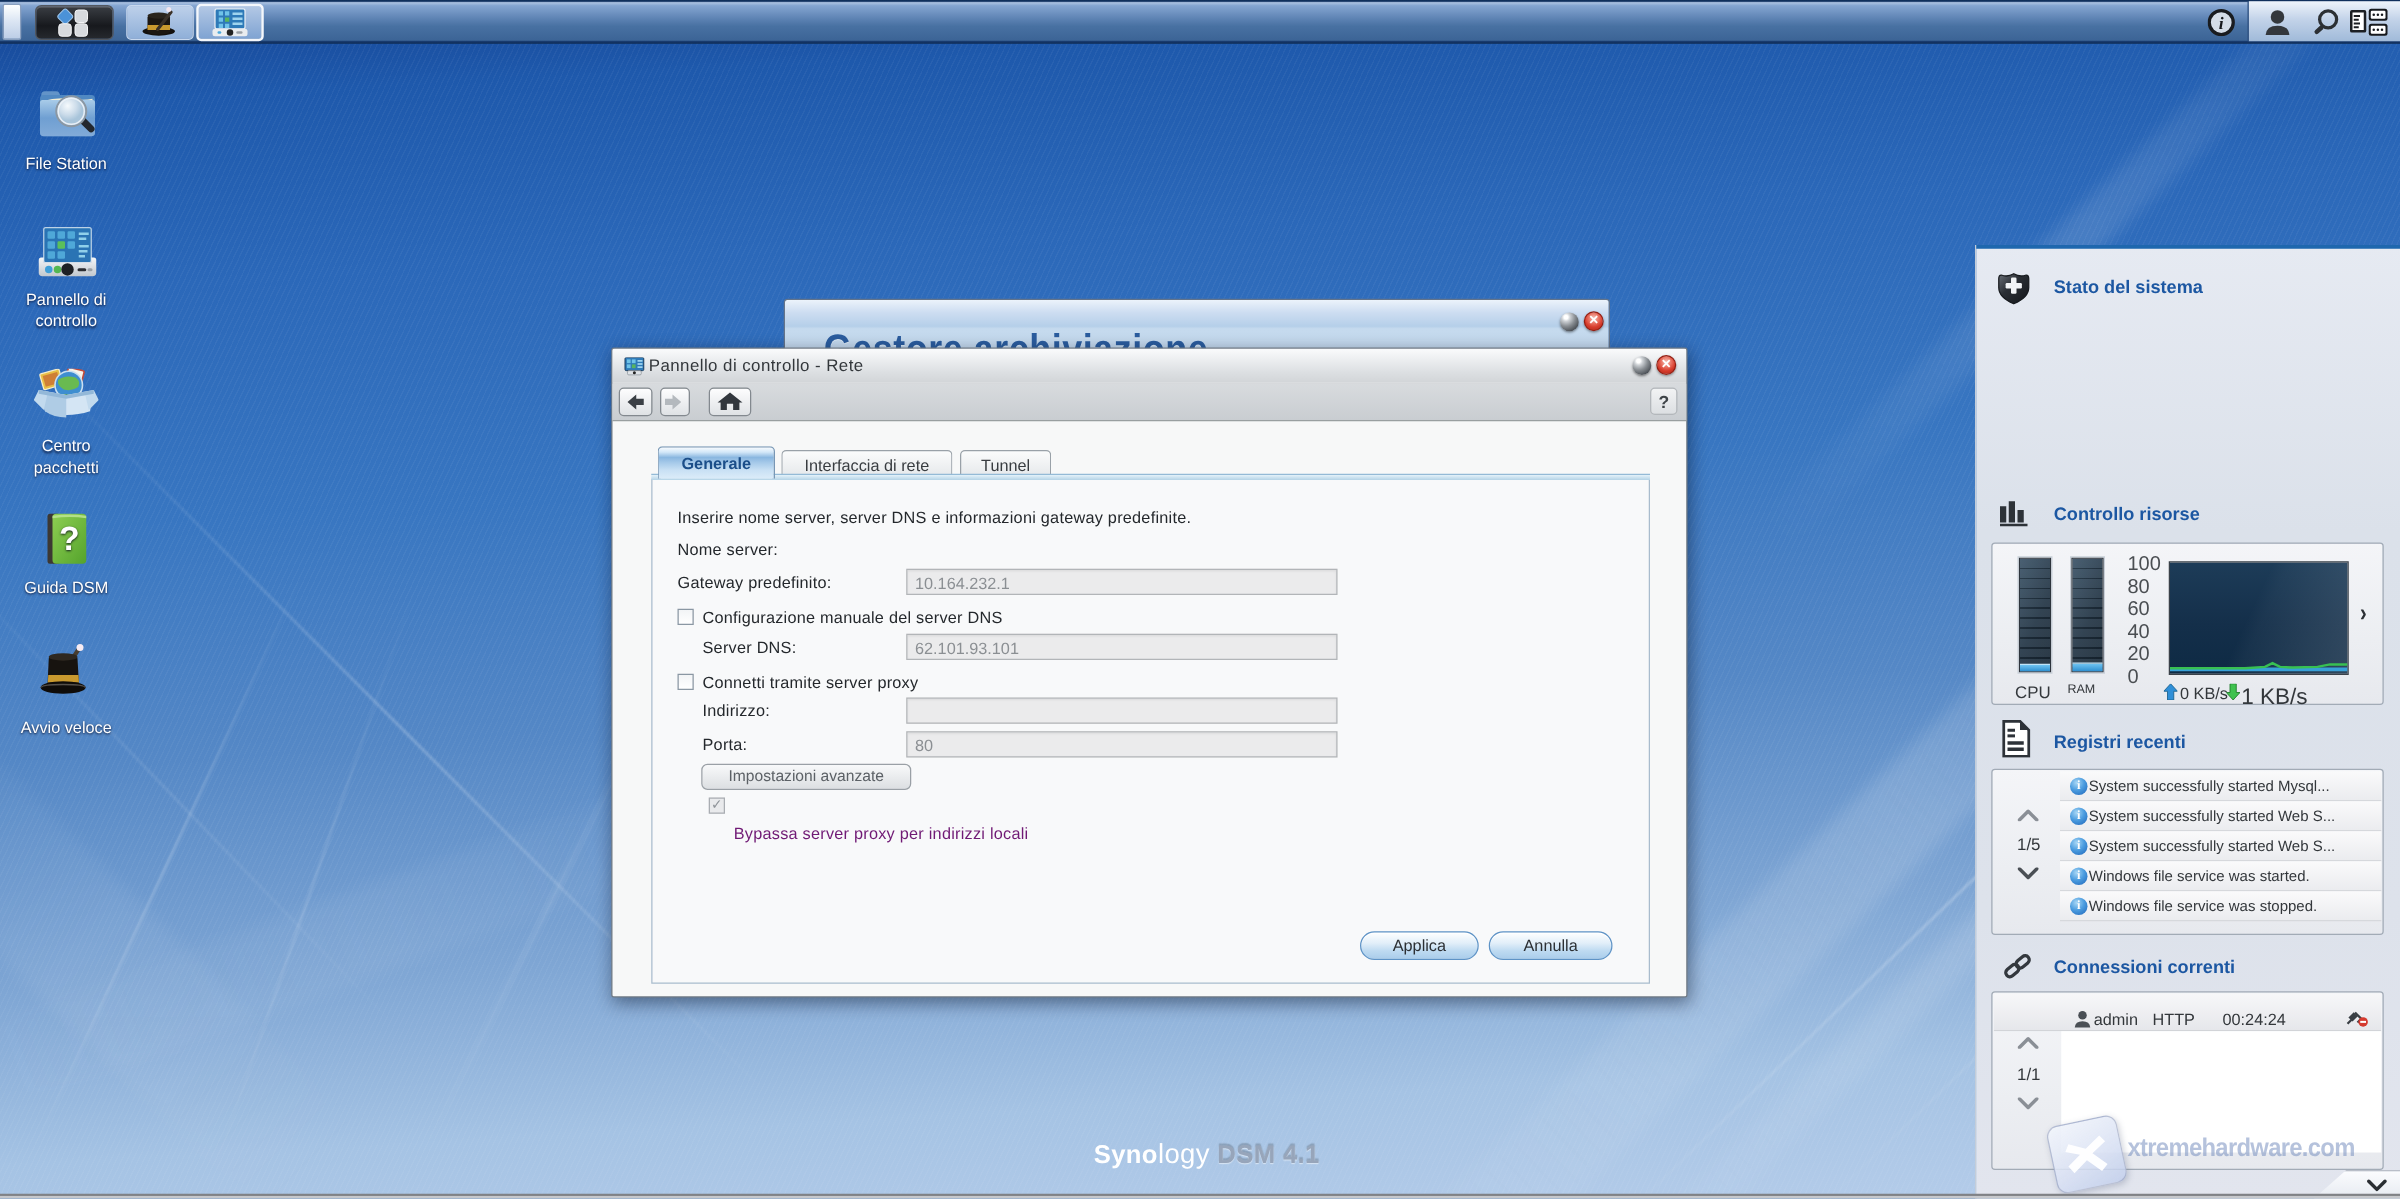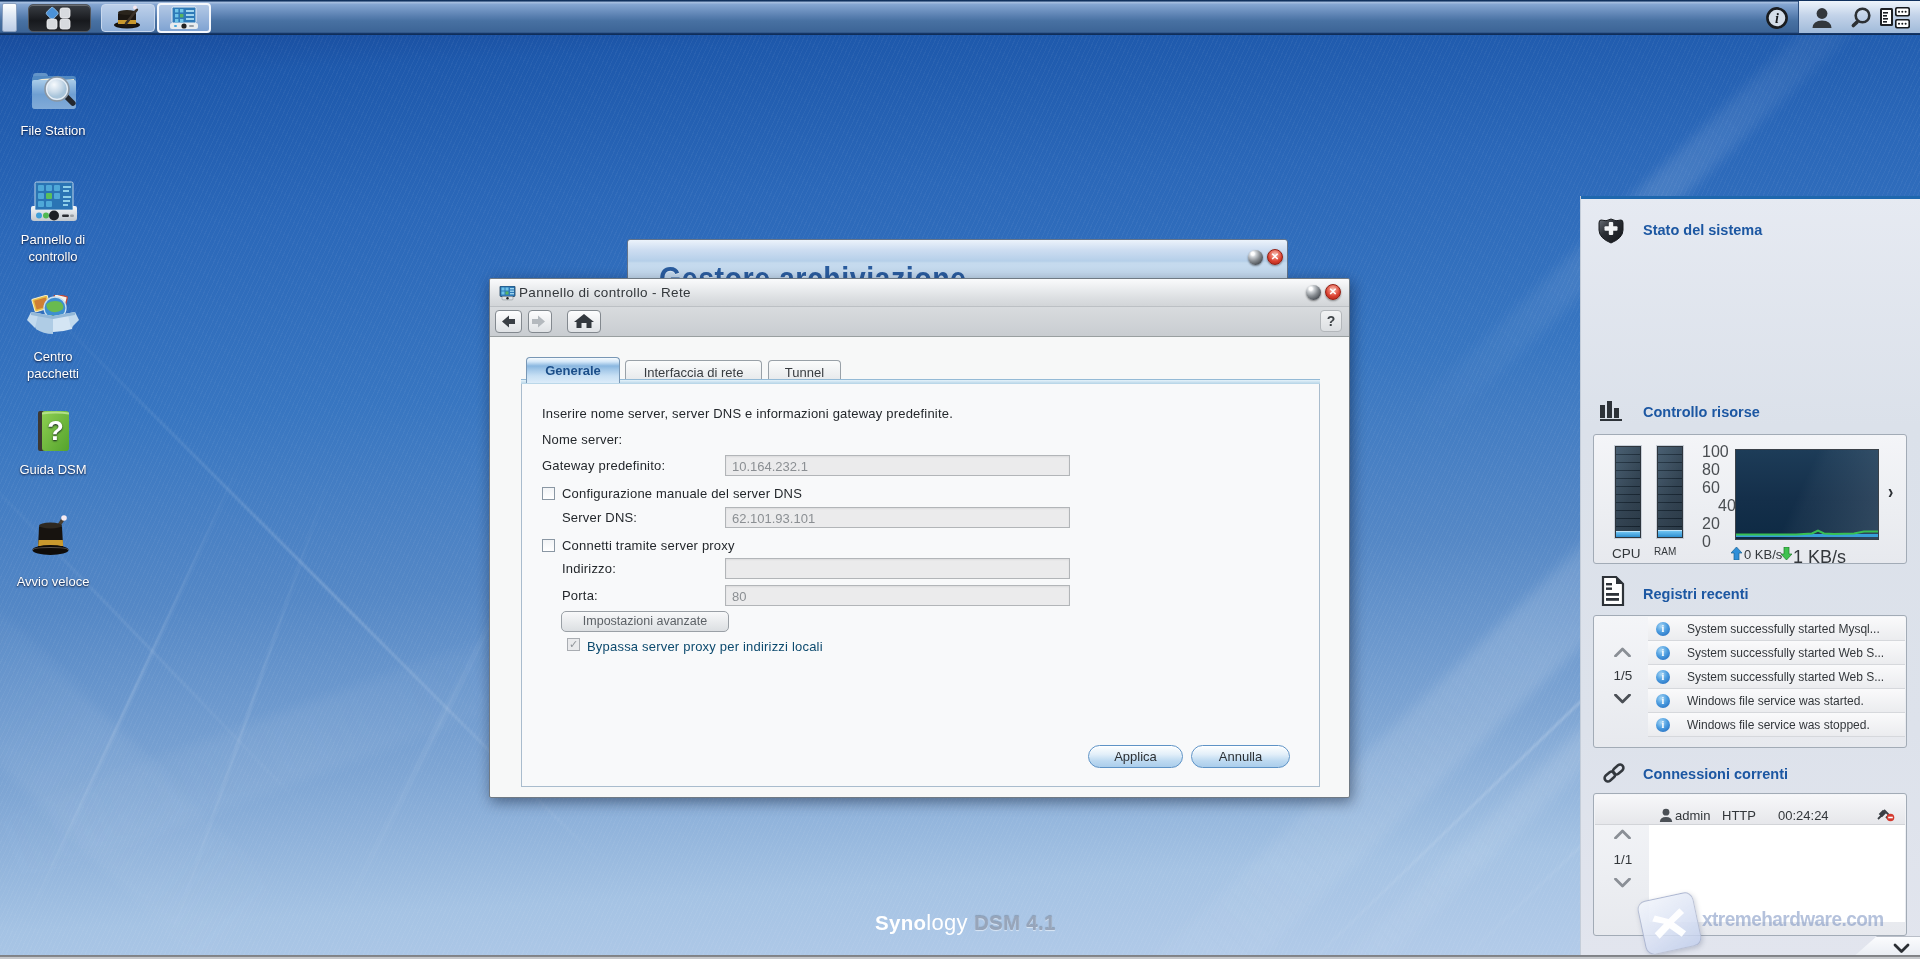--- a/index.html
+++ b/index.html
@@ -53,21 +53,21 @@
 .cb{position:absolute;width:13px;height:13px;border:1px solid #8a97a3;background:linear-gradient(180deg,#f2f4f6,#fff);z-index:4}
 .pill{position:absolute;height:23px;border:1px solid #5e93c6;border-radius:12px;font-size:13px;color:#2c3034;text-align:center;line-height:21px;z-index:4;
 background:linear-gradient(180deg,#feffff 0,#e2eff9 40%,#bedaf1 70%,#aacdeb 100%);box-shadow:inset 0 1px 0 #fff}
 
 #sb{position:absolute;left:1580px;top:196px;width:340px;height:763px;background:linear-gradient(180deg,#e6eaf2 0,#dbe1ea 30%,#dde2eb 70%,#e2e5ee 100%);border-left:1px solid #c4cdd9}
 #sb .bluetop{position:absolute;left:0;top:0;width:100%;height:3px;background:#1e67ae}
 .shead{position:absolute;font-size:14.5px;font-weight:bold;color:#1c57a2}
 .sbox{position:absolute;border:1px solid #a2abb6;border-radius:3px;background:linear-gradient(180deg,#f4f5f8 0,#eceef2 60%,#e7e9ee 100%)}
 .axlab{position:absolute;width:30px;text-align:left;font-size:16px;color:#4a4e52}
 .srow{position:relative;height:24px;background:linear-gradient(180deg,#fafafb,#ebecef);border-bottom:1px solid #d6d8dc;font-size:12px;color:#33373b}
-.srow .it{position:absolute;left:39px;top:5px;white-space:nowrap}
+.srow .it{position:absolute;left:23px;top:5px;white-space:nowrap}
 .info{position:absolute;left:8px;top:5px;width:14px;height:14px;border-radius:50%;background:radial-gradient(circle at 38% 30%,#a8d7f5 0,#4c9de0 45%,#1a62b8 100%);color:#fff;font-size:10px;font-weight:bold;font-family:"Liberation Serif",serif;text-align:center;line-height:14px}
 #wmx{position:absolute;left:60px;top:700px;width:57px;height:55px;border-radius:9px;transform:rotate(-12deg);border:1px solid rgba(140,150,180,.5);
 background:linear-gradient(155deg,rgba(242,245,251,.92) 0,rgba(222,229,245,.85) 45%,rgba(192,205,236,.82) 100%);box-shadow:1px 2px 5px rgba(80,90,120,.28)}
 #wmtext{position:absolute;left:121px;top:711px;font-size:20.5px;font-weight:bold;color:rgba(120,144,192,.55);letter-spacing:-.6px;transform:scaleX(.93);transform-origin:0 0}
 #sbtab{position:absolute;left:270px;top:740px;width:70px;height:23px;background:linear-gradient(180deg,#fbfcfe,#e6eaf1);border-top:1px solid #b9bec8;clip-path:polygon(0 100%,26px 0,100% 0,100% 100%)}
 </style>
 </head>
 <body>
 <div id="bg">
 <div class="tex"></div>
@@ -293,21 +293,21 @@
  <div class="flabel" style="left:72px;top:231px">Server DNS:</div>
  <input class="tb dis" style="top: 228px;" value="62.101.93.101" readonly="">
  <div class="cb" style="left:52px;top:260px"></div>
  <div class="flabel" style="left:72px;top:259px">Connetti tramite server proxy</div>
  <div class="flabel" style="left:72px;top:282px">Indirizzo:</div>
  <input class="tb dis" style="top: 279px;" value="" readonly="">
  <div class="flabel" style="left:72px;top:309px">Porta:</div>
  <input class="tb dis" style="top: 306px;" value="80" readonly="">
  <div style="position:absolute;left:71px;top:332px;width:168px;height:21px;border:1px solid #9aa0a6;border-radius:5px;background:linear-gradient(180deg,#f8f9fa,#dcdfe2);color:#5c6166;font-size:12.5px;text-align:center;line-height:19px;z-index:4">Impostazioni avanzate</div>
  <div class="cb" style="left:77px;top:359px;background:#e9eaec;border-color:#a9adb2;color:#8f9499;font-size:11px;line-height:11px;text-align:center">✓</div>
- <div class="flabel" style="left:97px;top:360px;color:#0c4a6e">Bypassa server proxy per indirizzi locali</div>
+ <div class="flabel" style="left:97px;top:380px;color:#701a75">Bypassa server proxy per indirizzi locali</div>
  <div class="pill" style="left:598px;top:466px;width:95px">Applica</div>
  <div class="pill" style="left:701px;top:466px;width:99px">Annulla</div>
 </div>
 
 <div id="sb">
  <div class="bluetop"></div>
  <svg width="26" height="27" viewBox="0 0 26 27" style="position:absolute;left:17px;top:21px">
   <defs>
         <linearGradient id="shg" x1="0" y1="0" x2="1" y2="1">
           <stop offset="0" stop-color="#6a7078"></stop>
@@ -330,21 +330,21 @@
  <div class="sbox" style="left:12px;top:238px;width:314px;height:130px">
   <div style="position:absolute;left:21px;top:11px;width:26px;height:92px;border:1px solid #2e353d;outline:1px solid #c8cfd8;background:repeating-linear-gradient(180deg,rgba(255,255,255,.07) 0 7px,rgba(0,0,0,.25) 7px 8px),linear-gradient(115deg,#3c5468 0,#243646 55%,#1a2a38 100%)">
    <div style="position:absolute;left:0;bottom:0;width:100%;height:6px;background:linear-gradient(180deg,#6fc4f2,#2e8fd0);border-top:1px solid #bfe4f8"></div>
       </div>
   <div style="position:absolute;left:63px;top:11px;width:26px;height:92px;border:1px solid #2e353d;outline:1px solid #c8cfd8;background:repeating-linear-gradient(180deg,rgba(255,255,255,.07) 0 7px,rgba(0,0,0,.25) 7px 8px),linear-gradient(115deg,#3c5468 0,#243646 55%,#1a2a38 100%)">
    <div style="position:absolute;left:0;bottom:0;width:100%;height:7px;background:linear-gradient(180deg,#6fc4f2,#2e8fd0);border-top:1px solid #bfe4f8"></div>
       </div>
   <div class="axlab" style="left:108px;top:8px">100</div>
   <div class="axlab" style="left:108px;top:26px">80</div>
   <div class="axlab" style="left:108px;top:44px">60</div>
-  <div class="axlab" style="left:124px;top:62px">40</div>
+  <div class="axlab" style="left:108px;top:62px">40</div>
   <div class="axlab" style="left:108px;top:80px">20</div>
   <div class="axlab" style="left:108px;top:98px">0</div>
   <div style="position:absolute;left:141px;top:14px;width:144px;height:91px;border:1px solid #3a4149;background:linear-gradient(295deg,rgba(255,255,255,.14) 0,rgba(255,255,255,.03) 48%,rgba(0,0,0,0) 55%),linear-gradient(180deg,#1d3c58 0,#142f4a 55%,#0e2a44 100%)">
    <svg width="142" height="89" viewBox="0 0 142 89" style="position:absolute;left:0;top:0">
     <polyline points="0,85.5 142,85.5" fill="none" stroke="#38a0d8" stroke-width="3"></polyline>
     <polyline points="0,84.5 60,84.5 76,83.5 82,80.5 88,83.5 98,84 118,83.5 128,81.5 142,81.5" fill="none" stroke="#38c052" stroke-width="2"></polyline>
    </svg>
   </div>
   <div style="position:absolute;left:294px;top:48px;font-size:16px;font-weight:bold;color:#2b2f34;transform:scaleY(1.25)">›</div>
   <div style="position:absolute;left:18px;top:111px;font-size:13.5px;color:#33373b">CPU</div>

